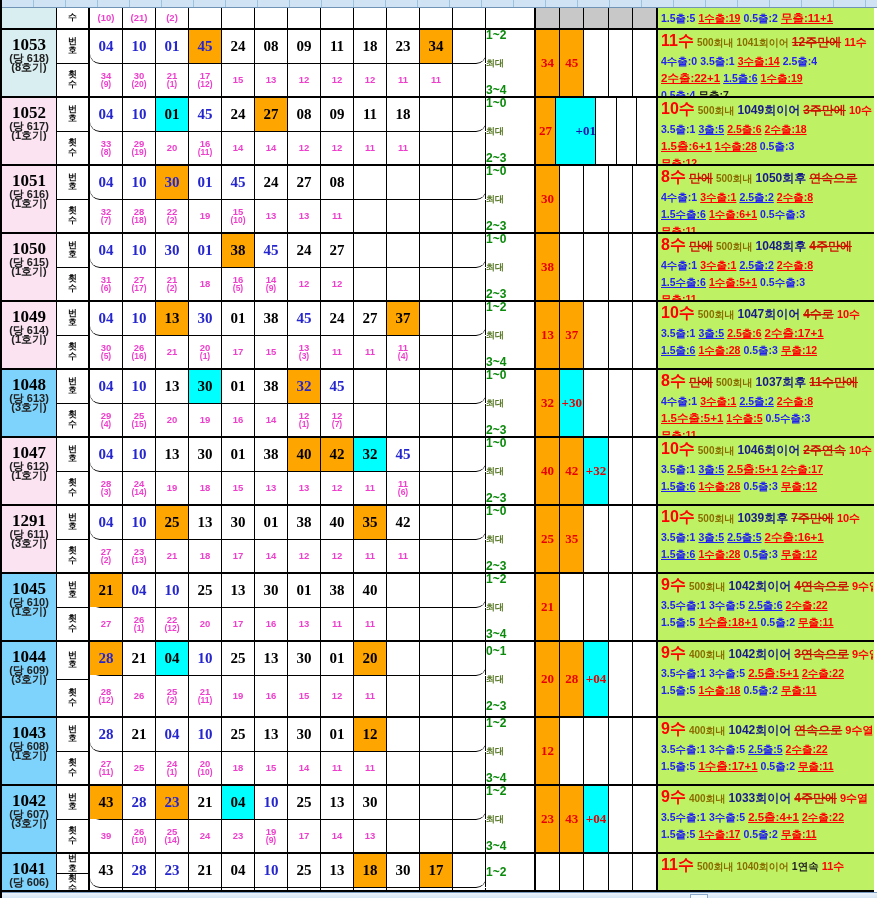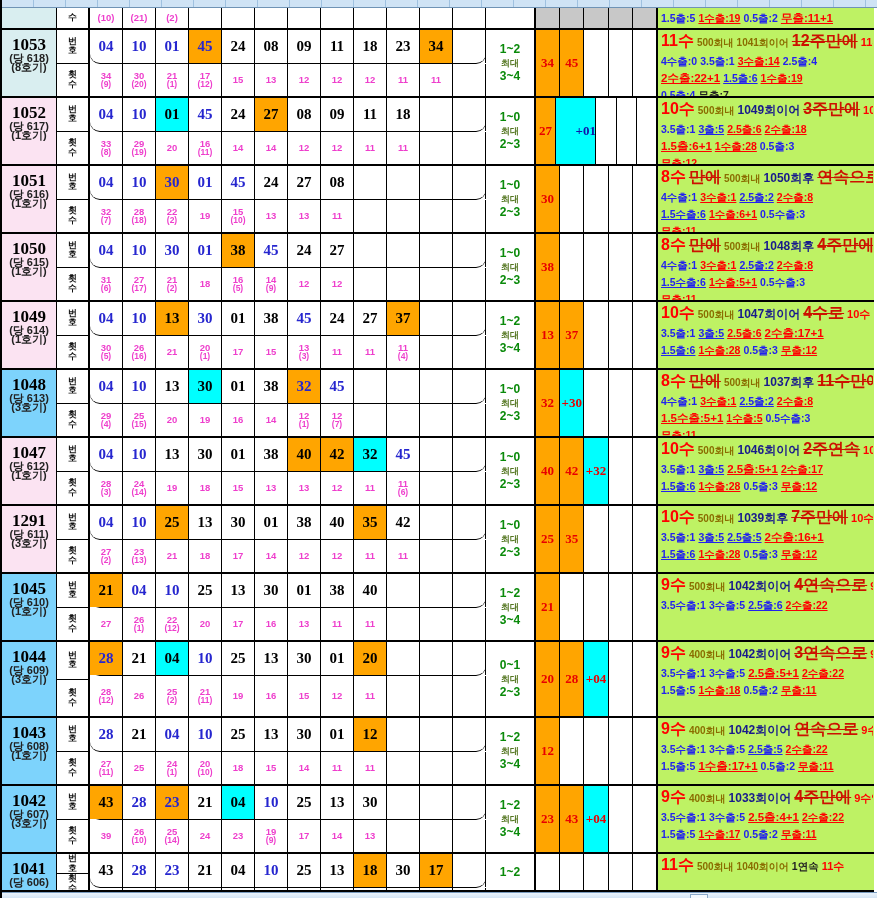--- a/index.html
+++ b/index.html
@@ -24,36 +24,36 @@
   .nrow-top{height:34px;border-bottom:1px solid #000;}
   .nrow-bot{flex:1;}
   .ncell{width:33px;border-right:1px solid #000;display:flex;align-items:center;justify-content:center;
          font-family:"Liberation Serif",serif;font-weight:bold;font-size:15px;overflow:hidden;}
   .ccell{width:33px;border-right:1px solid #000;display:flex;flex-direction:column;align-items:center;justify-content:center;
          font-size:9.5px;line-height:9.5px;font-weight:bold;color:#ee3ecc;overflow:hidden;}
   .ccell .pr{font-size:8.5px;}
   .n-b{color:#2626cf;} .n-k{color:#000;}
   .bg-o{background:#ffa500;} .bg-c{background:#00ffff;} .bg-gray{background:#c8c8c8;}
   .c-green{width:50px;border-right:2px solid #000;display:flex;flex-direction:column;
-           align-items:center;justify-content:center;}
+           justify-content:center;gap:14px;}
   .c-green .g1{color:#0a8a0a;font-weight:bold;font-size:12px;line-height:15px;}
   .c-green .g2{color:#557722;font-weight:bold;font-size:9px;line-height:12px;}
   .c-mid{width:122px;display:flex;border-right:2px solid #000;}
   .mcell{flex:1;border-right:1px solid #000;display:flex;align-items:center;justify-content:center;
          font-family:"Liberation Serif",serif;font-weight:bold;font-size:13px;overflow:hidden;}
   .mcell:last-child{border-right:none;}
   .m-r{color:#e80000;} .m-nb{color:#1212a8;padding-left:20px;}
   .c-right{flex:1;padding:1px 1px 0 3px;overflow:hidden;background:#bef264;}
   .rl{white-space:nowrap;line-height:16px;overflow:hidden;}
   .rl1{line-height:19px;}
   .tk{margin-right:3px;font-weight:bold;display:inline-block;}
   .tk-rb{color:#f00;font-size:16px;}
   .tk-ol{color:#8a6d00;font-size:10px;}
   .tk-nv{color:#181a8c;font-size:12px;}
-  .tk-rs{color:#cc1100;font-size:16px;text-decoration:line-through;}
+  .tk-rs{color:#cc1100;font-size:12px;text-decoration:line-through;}
   .tk-rd{color:#f00;font-size:11px;}
   .tk-bl{color:#2222ee;font-size:10.5px;}
   .tk-bu{color:#2222ee;font-size:10.5px;text-decoration:underline;}
   .tk-ru{color:#f00;font-size:10.5px;text-decoration:underline;}
   .tk-rx{color:#f00;font-size:11.5px;text-decoration:underline;}
   .tk-dk{color:#222;font-size:10.5px;}
   
   .hscroll{position:relative;width:877px;height:10px;background:linear-gradient(#eaf3fb,#c3d9ef);
            border-top:1px solid #7a9cc0;}
   .thumb{position:absolute;left:688px;top:1px;width:18px;height:8px;background:#f4f9fe;border:1px solid #8aa8c8;}
@@ -873,20 +873,21 @@
         <div class="c-mid">
           <div class="mcell bg-o m-r">21</div>
           <div class="mcell"></div>
           <div class="mcell"></div>
           <div class="mcell"></div>
           <div class="mcell"></div>
         </div>
         <div class="c-right">
           <div class="rl rl1"><div class="tk tk-rb">9수</div><div class="tk tk-ol">500회내</div><div class="tk tk-nv">1042회이어</div><div class="tk tk-rs">4연속으로</div><div class="tk tk-rd">9수열</div></div>
           <div class="rl"><div class="tk tk-bl">3.5수출:1</div><div class="tk tk-bl">3수출:5</div><div class="tk tk-bu">2.5출:6</div><div class="tk tk-ru">2수출:22</div></div>
+          <div class="rl"><div class="tk tk-bl">1.5출:5</div><div class="tk tk-rx">1수출:18+1</div><div class="tk tk-bl">0.5출:2</div><div class="tk tk-ru">무출:11</div></div>
         </div>
       </div>
       <div class="rb" style="height: 76px;">
         <div class="c-label bg-green">
           <div class="rid">1044</div>
           <div class="sub">(당 609)</div>
           <div class="sub">(3호기)</div>
         </div>
         <div class="c-sub">
           <div class="h h1">

